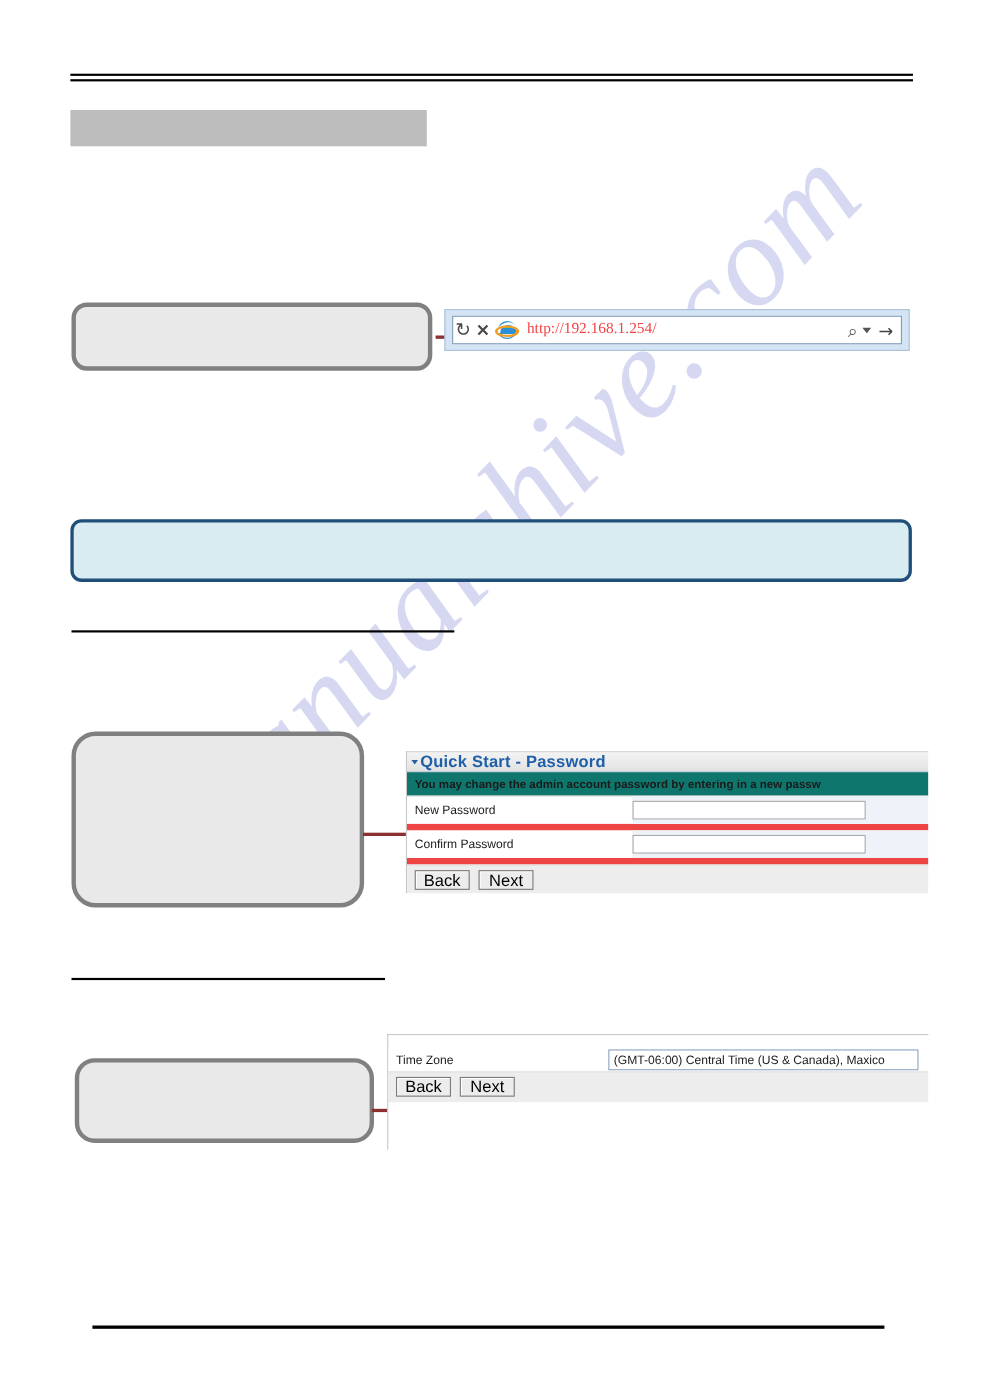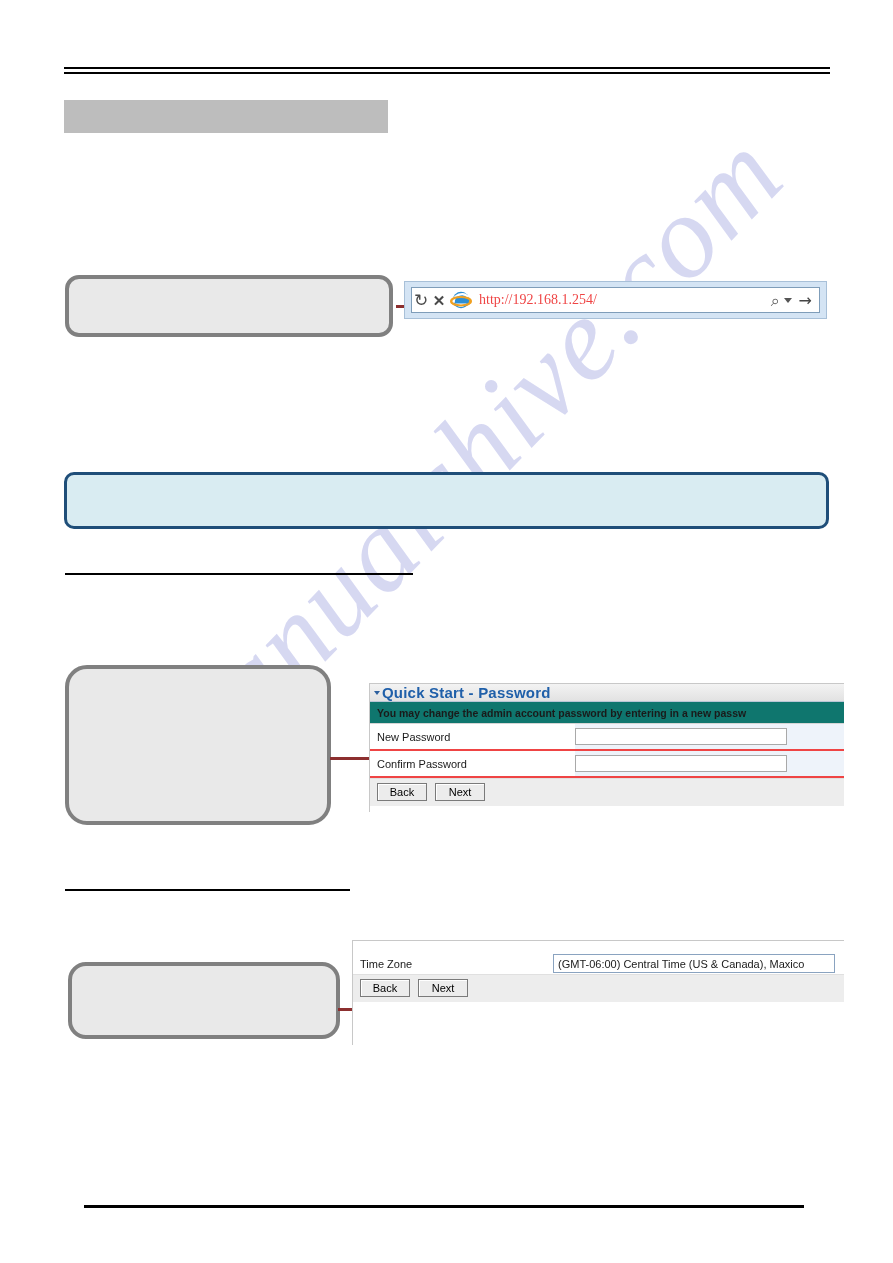--- a/index.html
+++ b/index.html
@@ -133,21 +133,21 @@
   }
   .q-title{
     font-size:15px;font-weight:bold;color:#1f5fa9;letter-spacing:.2px;
   }
   .q-desc{
     height:21px;background:#0f766e;border-bottom:1px solid #d5d5d5;
     display:flex;align-items:center;padding-left:7px;
     font-size:10.5px;font-weight:bold;color:#1a1a1a;white-space:nowrap;
   }
   .q-row{
-    display:flex;align-items:stretch;border-bottom:2px solid #ef4444;
+    display:flex;align-items:stretch;border-bottom:6px solid #ef4444;
     background:#ffffff;
   }
   .q-row.alt{background:#ffffff;}
   .q-label{
     width:205px;flex:0 0 auto;display:flex;align-items:center;
     padding-left:7px;font-size:11px;color:#1a1a1a;box-sizing:border-box;
     white-space:nowrap;
   }
   .q-field{
     flex:1 1 auto;display:flex;align-items:center;
@@ -162,21 +162,21 @@
     box-sizing:border-box;display:flex;align-items:center;padding-left:4px;
     font-size:11px;color:#1a1a1a;white-space:nowrap;overflow:hidden;
   }
   .q-footer{
     background:#ededed;padding:4px 0 5px 7px;display:flex;gap:8px;
     border-top:1px solid #e0e0e0;
   }
   .q-btn{
     min-width:50px;height:18px;background:#ececec;
     border:1px solid #7a7a7a;box-shadow:inset 1px 1px 0 #ffffff;
-    font-size:11px;color:#000;display:flex;align-items:center;justify-content:center;
+    font-size:15px;color:#000;display:flex;align-items:center;justify-content:center;
     font-family:"Liberation Sans",sans-serif;padding:0 6px;box-sizing:border-box;
   }
   .q-tzrow{display:flex;align-items:stretch;background:#ffffff;padding:1px 0;margin-top:12px;}
   .q-tzlabel{
     width:200px;flex:0 0 auto;display:flex;align-items:center;padding-left:7px;
     font-size:11px;color:#1a1a1a;white-space:nowrap;box-sizing:border-box;
   }
   .q-tzfield{flex:1 1 auto;display:flex;align-items:flex-start;padding-right:9px;}
 </style>
 </head>

